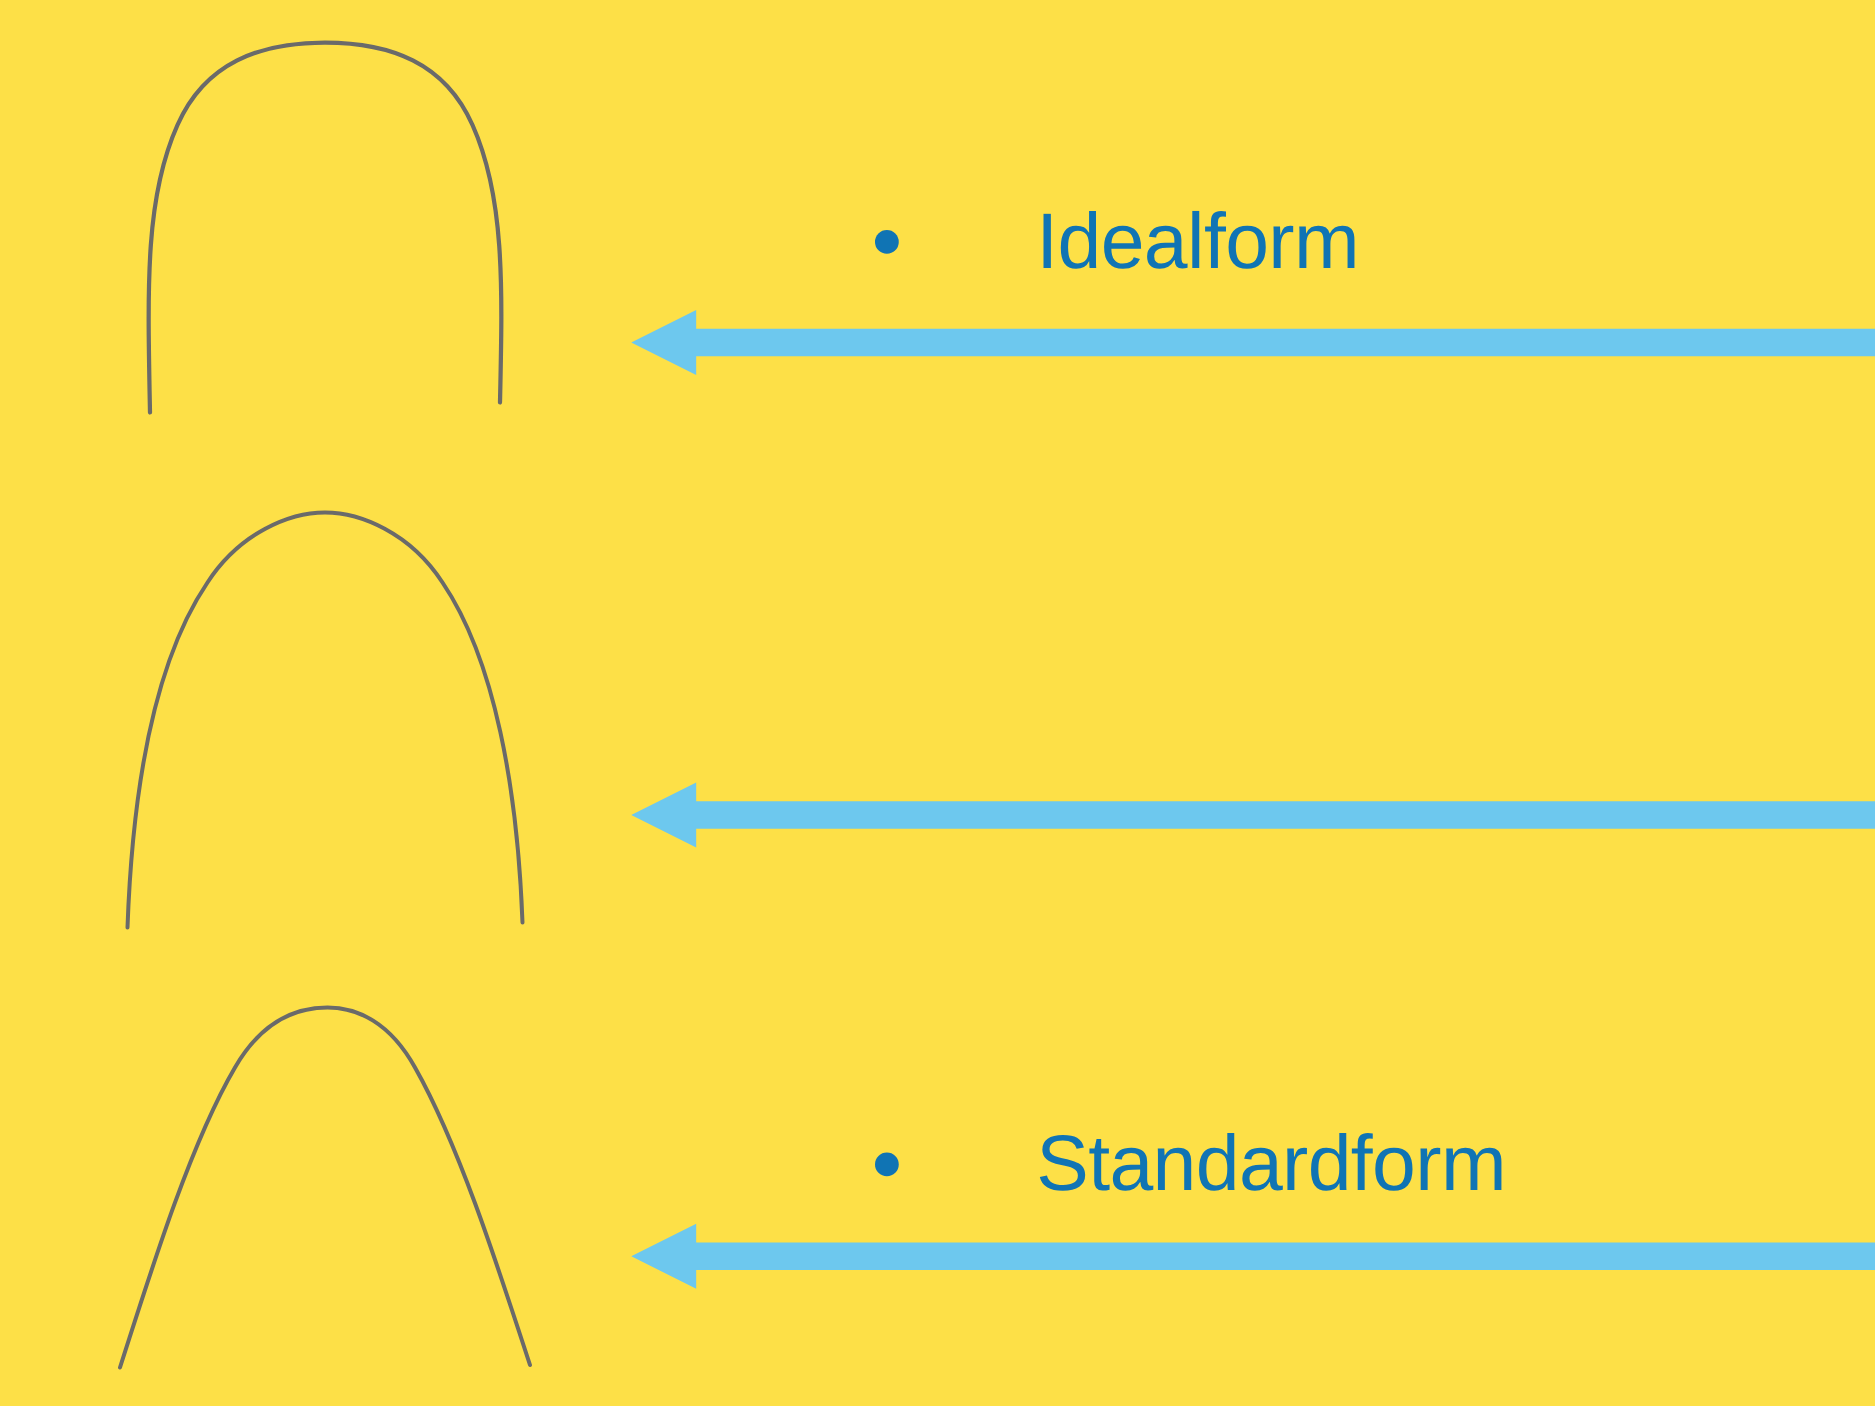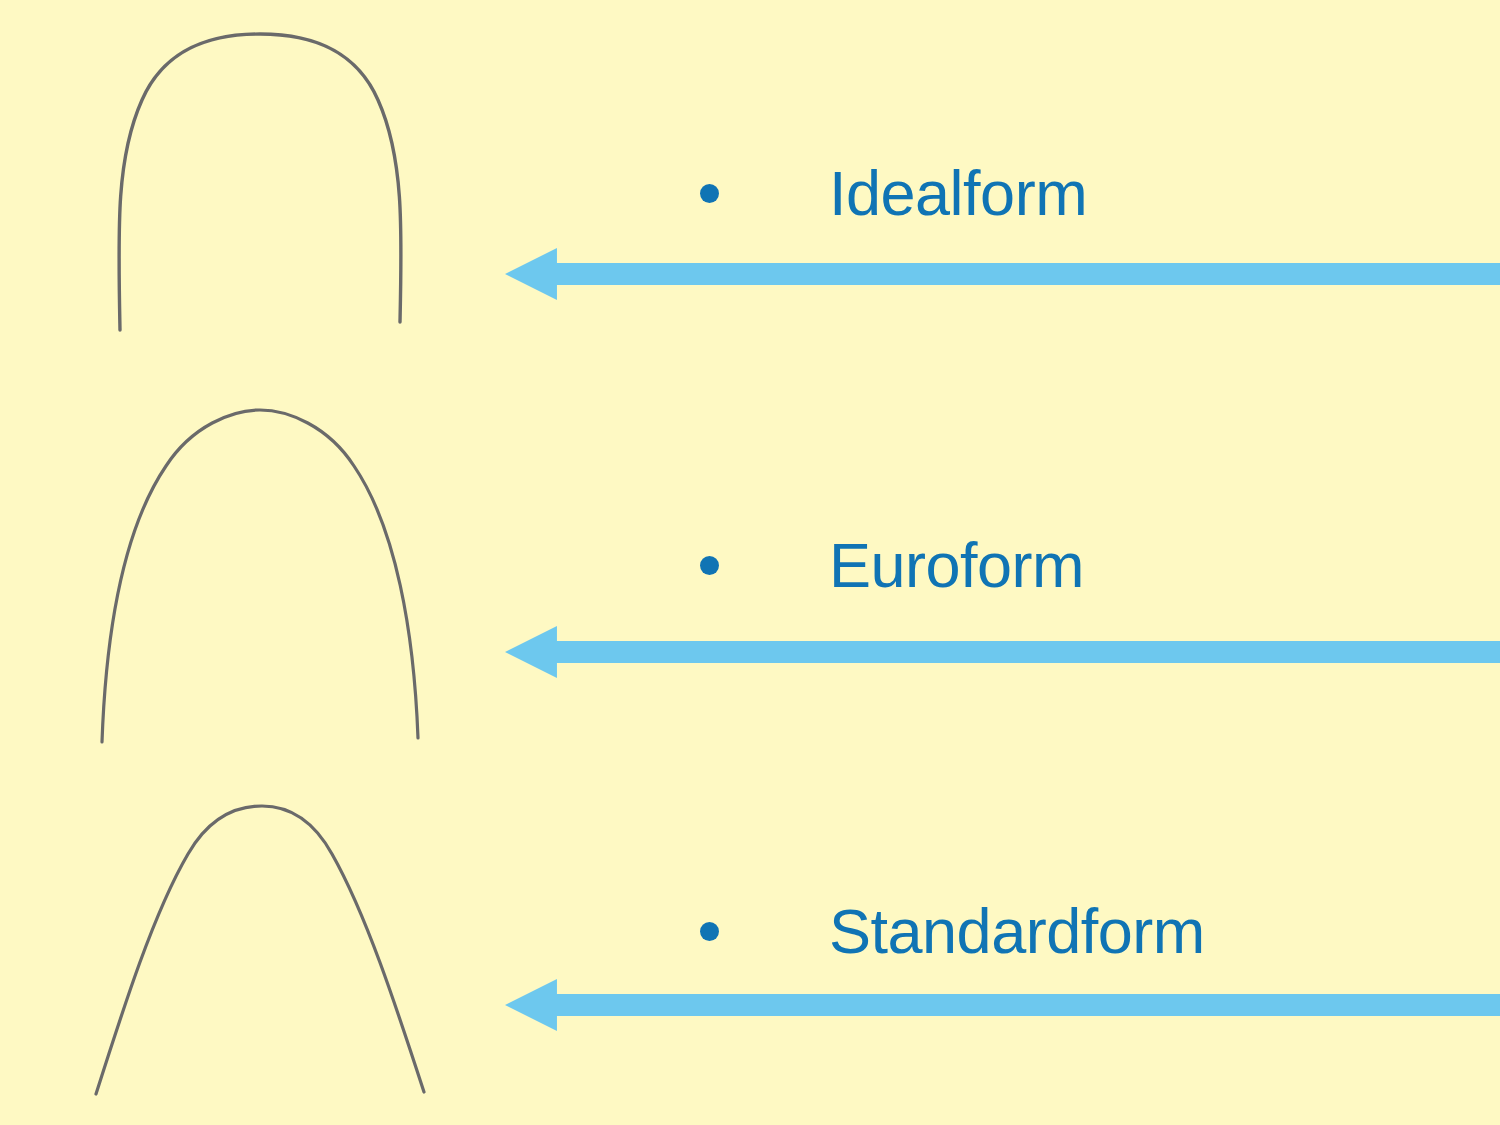--- a/index.html
+++ b/index.html
@@ -5,21 +5,21 @@
 <style>
   html, body {
     margin: 0;
     padding: 0;
     background: #ffffff;
   }
   #slide {
     position: relative;
     width: 1500px;
     height: 1125px;
-    background: #fef9c3;
+    background: #fde047;
     overflow: hidden;
     font-family: "Liberation Sans", sans-serif;
   }
 
   
   .arch-figure {
     position: absolute;
     left: 80px;
     width: 360px;
   }
@@ -121,23 +121,19 @@
     <svg viewBox="0 0 1000 60" preserveAspectRatio="none">
       <polygon points="0,30 52,4 52,19 1000,19 1000,41 52,41 52,56" fill="#6DC8EE"></polygon>
     </svg>
   </div>
 
   <div class="label-row" id="label-row-0">
     <span class="bullet-dot"></span>
     <span class="bullet-label">Idealform</span>
   </div>
 
-  <div class="label-row" id="label-row-1">
-    <span class="bullet-dot"></span>
-    <span class="bullet-label">Euroform</span>
-  </div>
 
   <div class="label-row" id="label-row-2">
     <span class="bullet-dot"></span>
     <span class="bullet-label">Standardform</span>
   </div>
 
 </div>
 
 </body></html>

